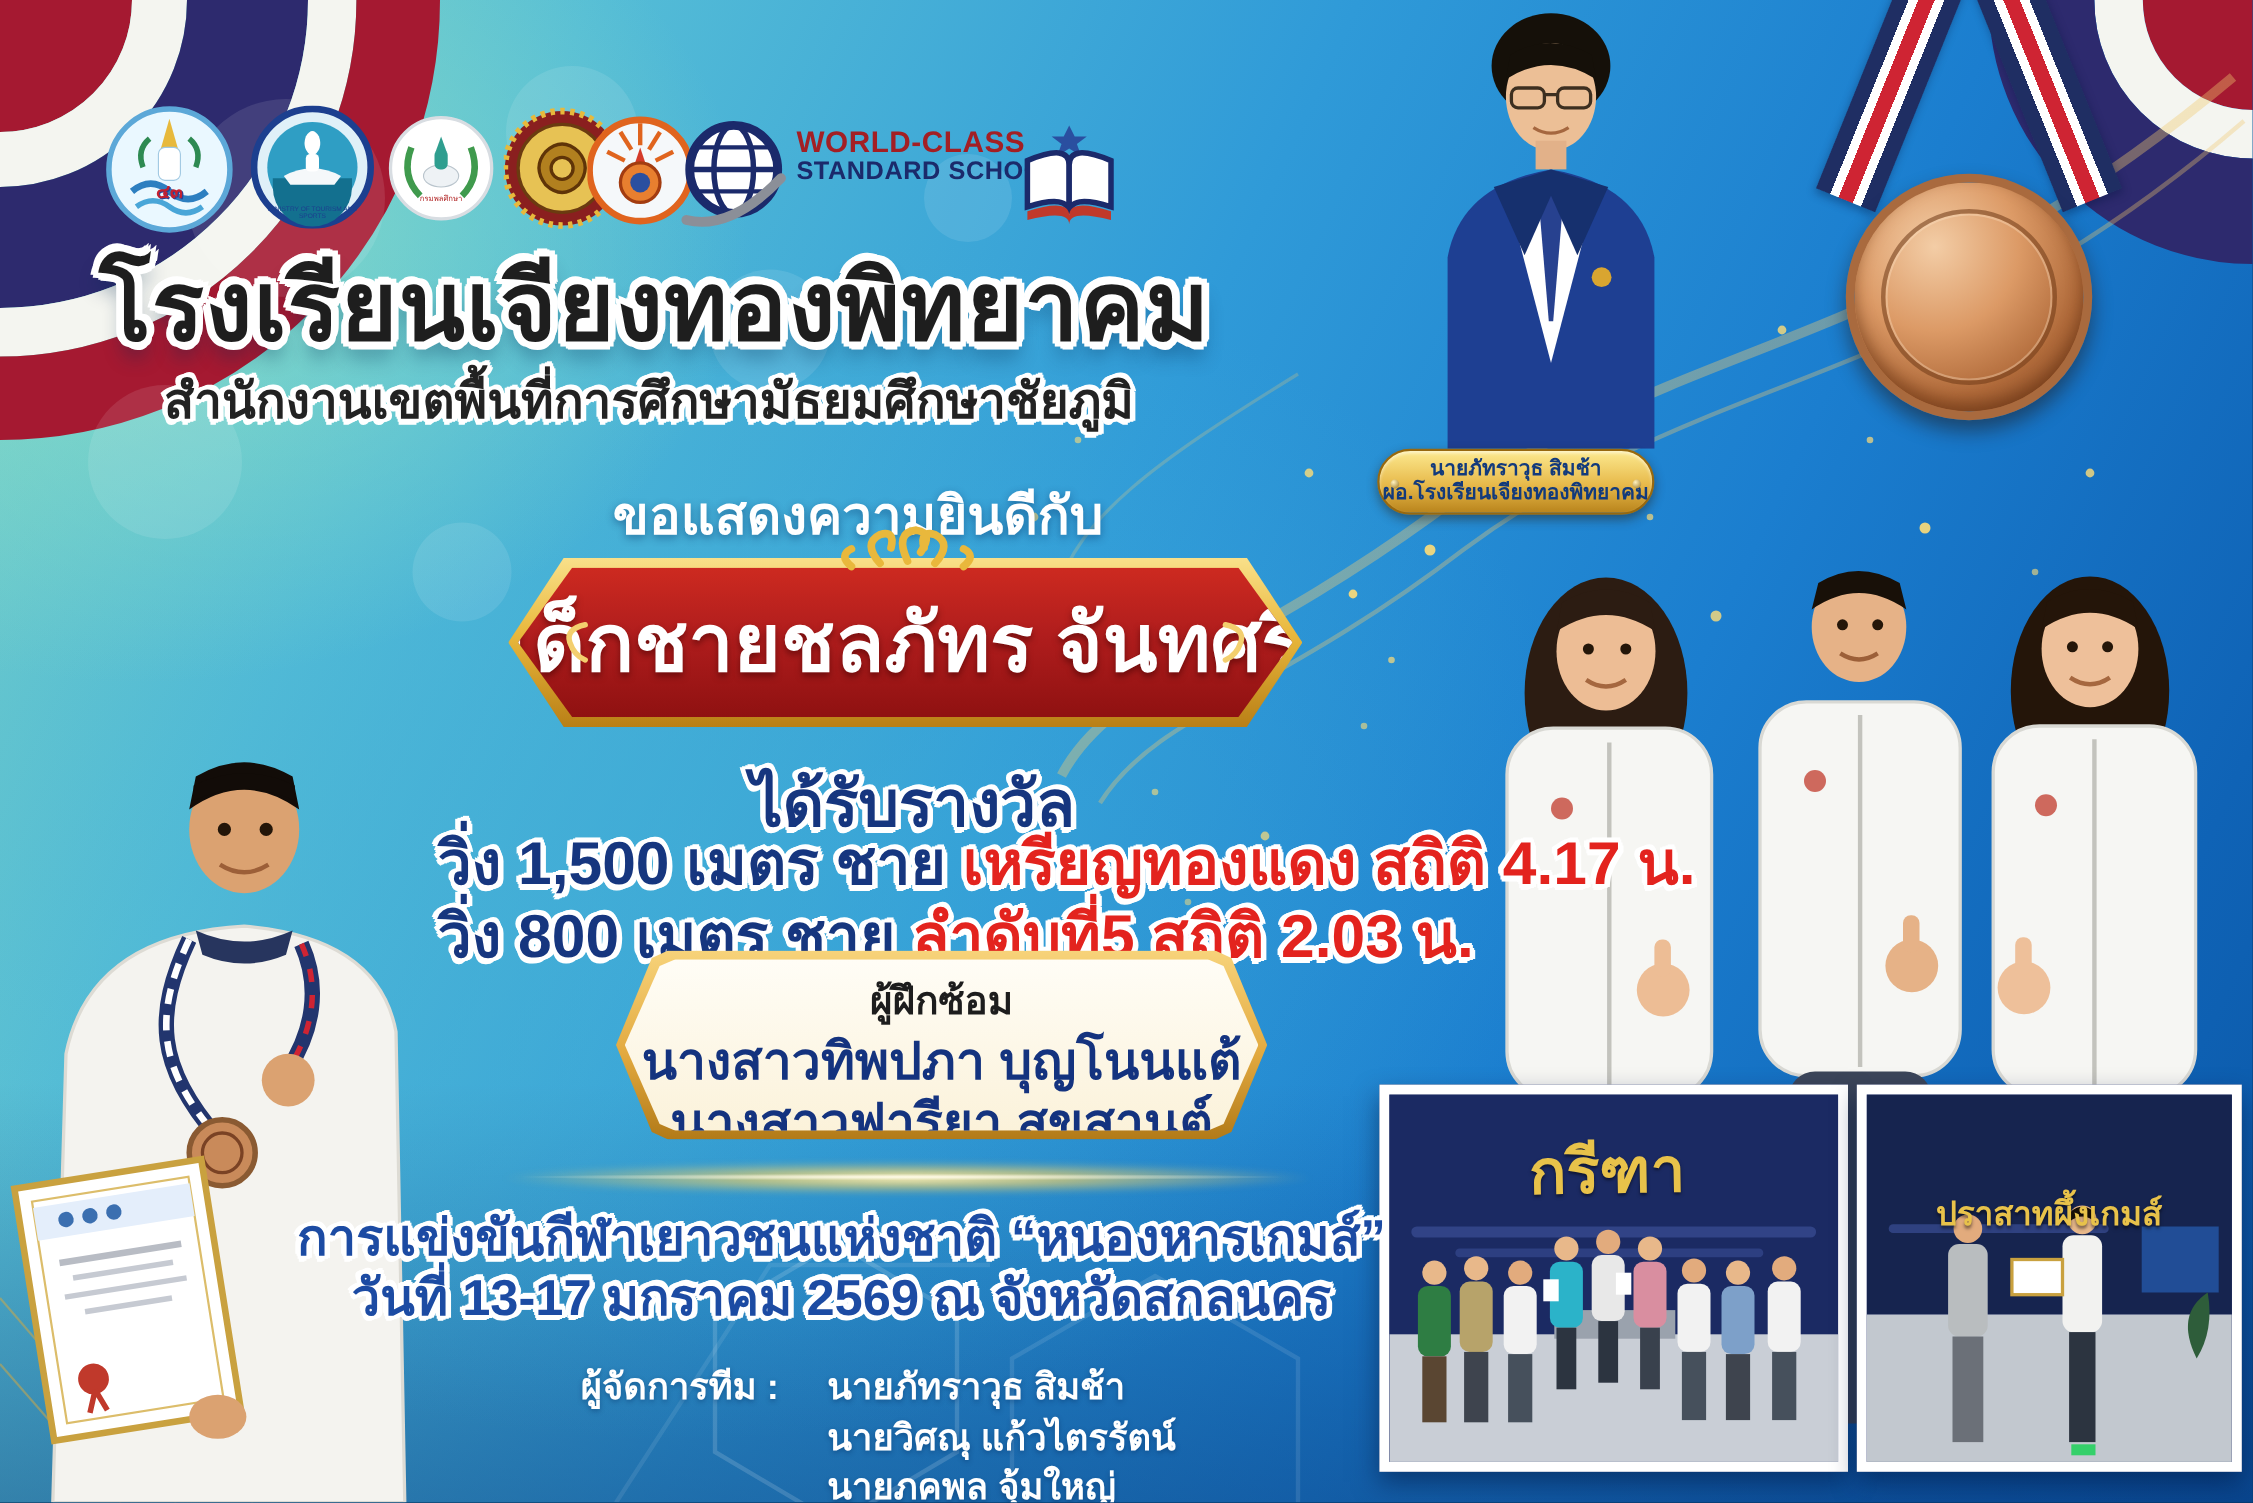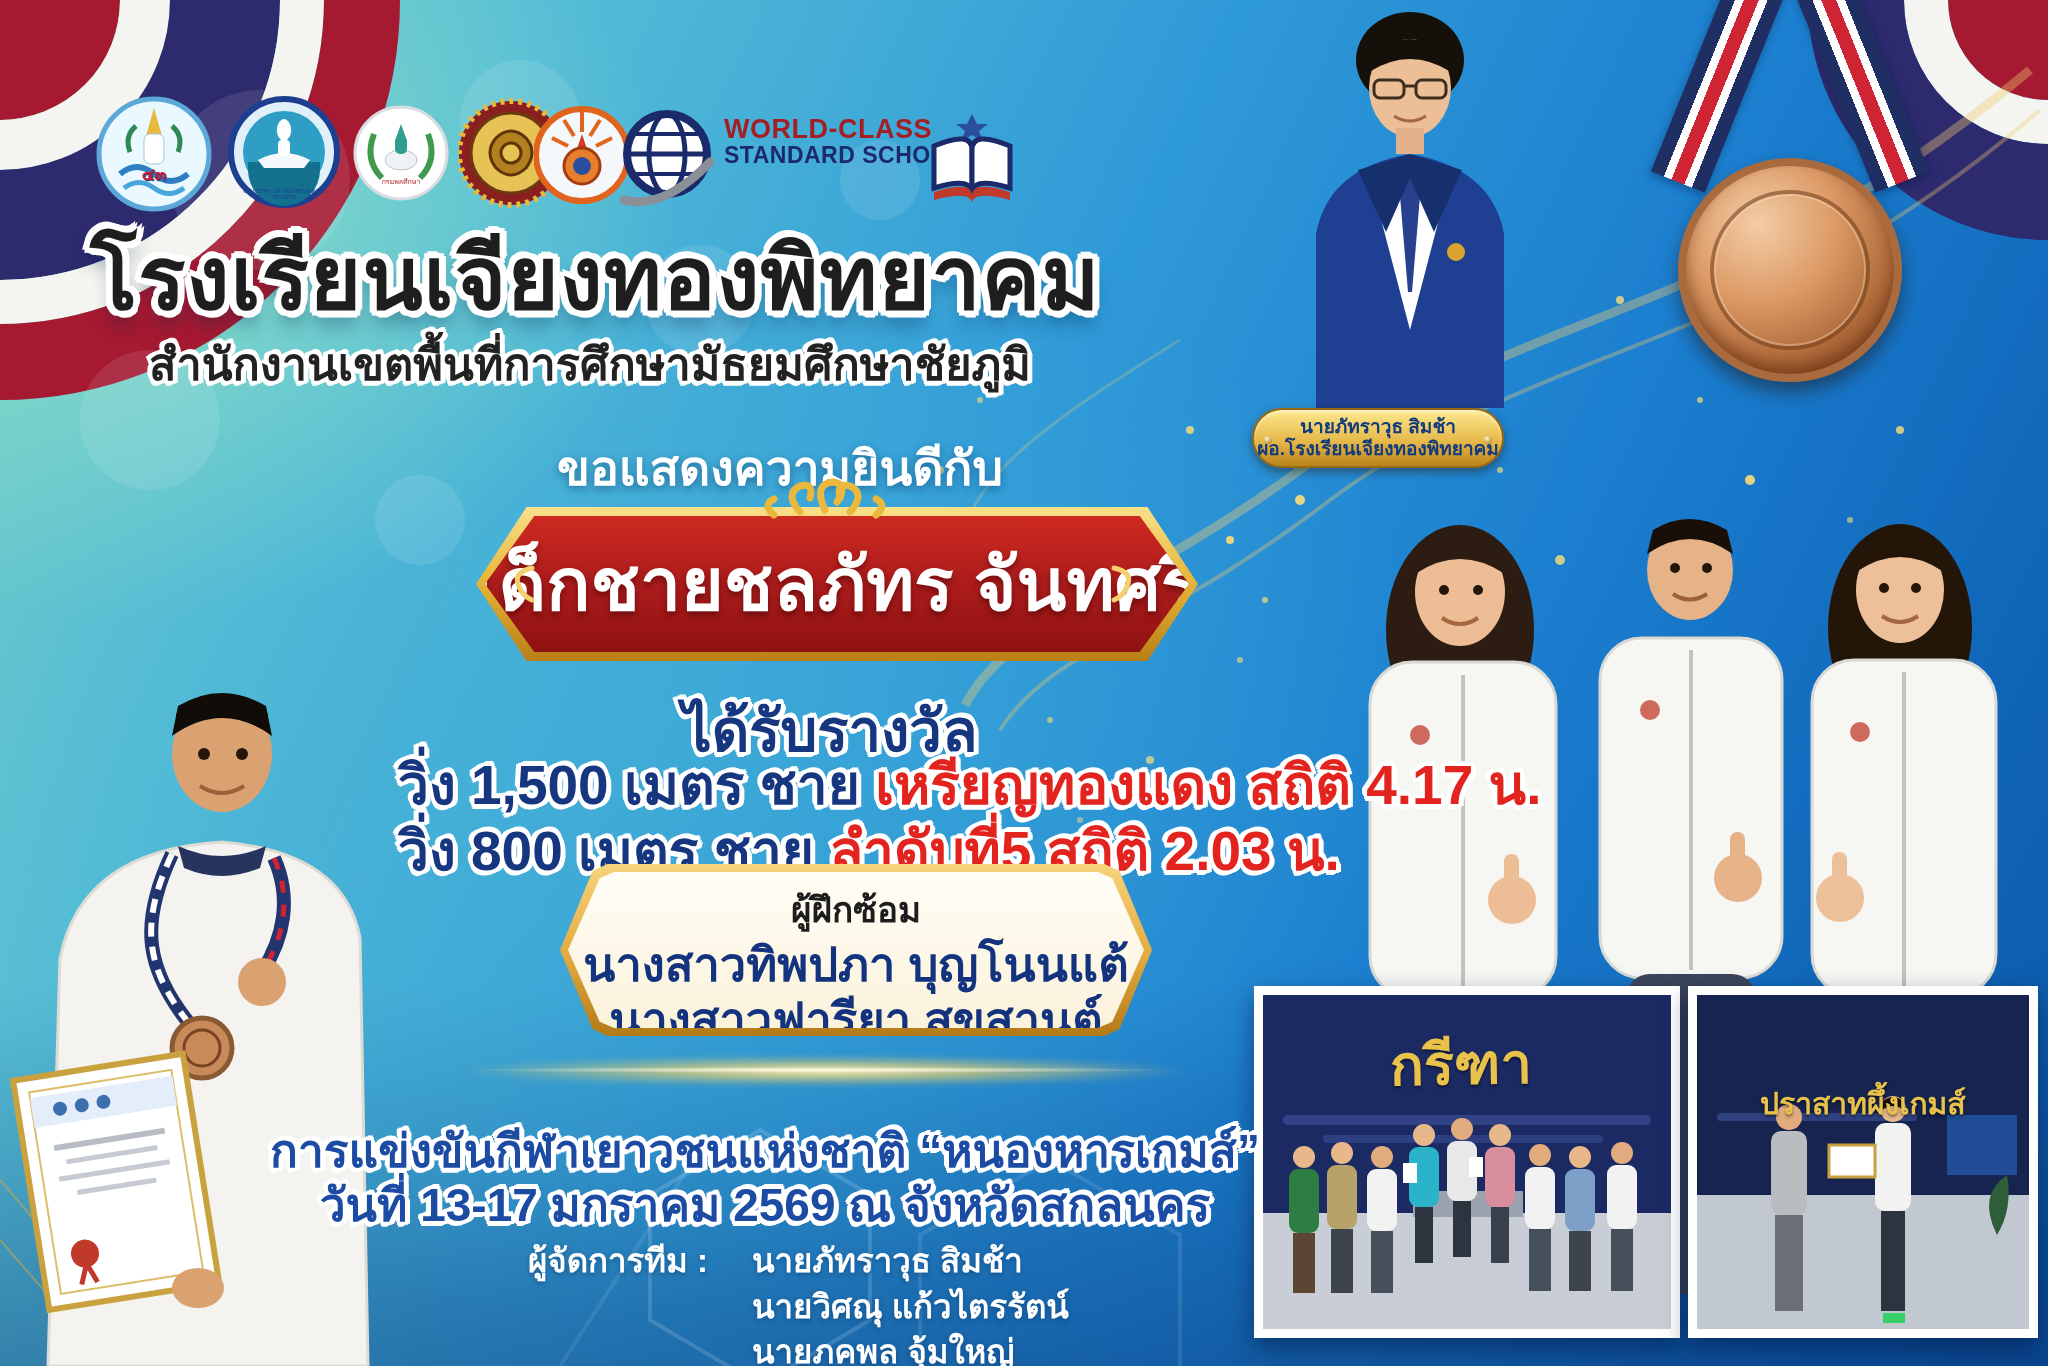--- a/index.html
+++ b/index.html
@@ -45,21 +45,21 @@
 
   .logo-mini-label{display:block; text-align:center; font-size:7px; color:#14306b; line-height:1;}
 
   
   .intro{left:500px; top:430px; width:560px; text-align:center; font-size:48px; font-weight:bold;
     color:#ffffff; text-shadow:0 3px 8px rgba(0,40,90,.45); z-index:8; white-space:nowrap;}
 
   .name-banner{left:462px; top:507px; width:722px; height:154px; z-index:8;
     clip-path:polygon(0 50%, 7% 0, 93% 0, 100% 50%, 93% 100%, 7% 100%);
     background:linear-gradient(180deg,#f9e08a,#e9b83c 45%,#b97f16);
-    filter:drop-shadow(0 10px 14px rgba(60,0,0,.35));margin-left:14px;}
+    filter:drop-shadow(0 10px 14px rgba(60,0,0,.35));}
   .name-banner .inner{position:absolute; left:9px; top:9px; right:9px; bottom:9px;
     clip-path:polygon(0 50%, 7% 0, 93% 0, 100% 50%, 93% 100%, 7% 100%);
     background:linear-gradient(180deg,#cd2a20 0%, #b01d1d 45%, #8f1111 100%);
     display:flex; align-items:center; justify-content:center;}
   .student-name{font-size:73px; font-weight:bold; color:#fff; white-space:nowrap;
     text-shadow:0 4px 6px rgba(60,0,0,.5);}
   .banner-ornament{left:740px; top:470px; width:170px; height:50px; z-index:9;}
   .banner-side-orn{width:26px; height:40px; z-index:9;}
 
   .award-heading{left:560px; top:684px; width:540px; text-align:center;
@@ -80,21 +80,21 @@
   .coach-name{display:block; font-size:47px; font-weight:bold; color:#14337f; line-height:1.18; white-space:nowrap;}
 
   .glow-streak{left:455px; top:1056px; width:740px; height:30px; z-index:7;
     background:radial-gradient(closest-side,#fff3c0,rgba(255,214,96,.65) 40%,rgba(255,200,60,0));
     filter:blur(3px);}
   .glow-core{left:470px; top:1067px; width:700px; height:6px; z-index:7;
     background:radial-gradient(closest-side,#fffbe8,rgba(255,230,140,0)); }
 
   
   .competition{left:250px; top:1098px; width:1030px; text-align:center; z-index:8;
-    font-size:46px; font-weight:bold; color:#1c4ba3; line-height:1.18; white-space:nowrap;margin-top:26px;}
+    font-size:46px; font-weight:bold; color:#1c4ba3; line-height:1.18; white-space:nowrap;}
   .managers{left:528px; top:1238px; z-index:8; color:#fff; font-size:33px; font-weight:bold;
     text-shadow:0 2px 5px rgba(0,40,90,.4); line-height:1.38;}
   .managers .row{display:flex; white-space:nowrap;}
   .managers .head{width:224px;}
   .managers .indent{padding-left:224px;}
 
   
   .principal{left:1258px; top:0px; width:304px; height:408px; z-index:4;}
   .gold-badge{left:1252px; top:408px; width:252px; height:60px; border-radius:30px; z-index:9;
     background:linear-gradient(180deg,#fce98f,#e7b94a 55%,#b9841c);

